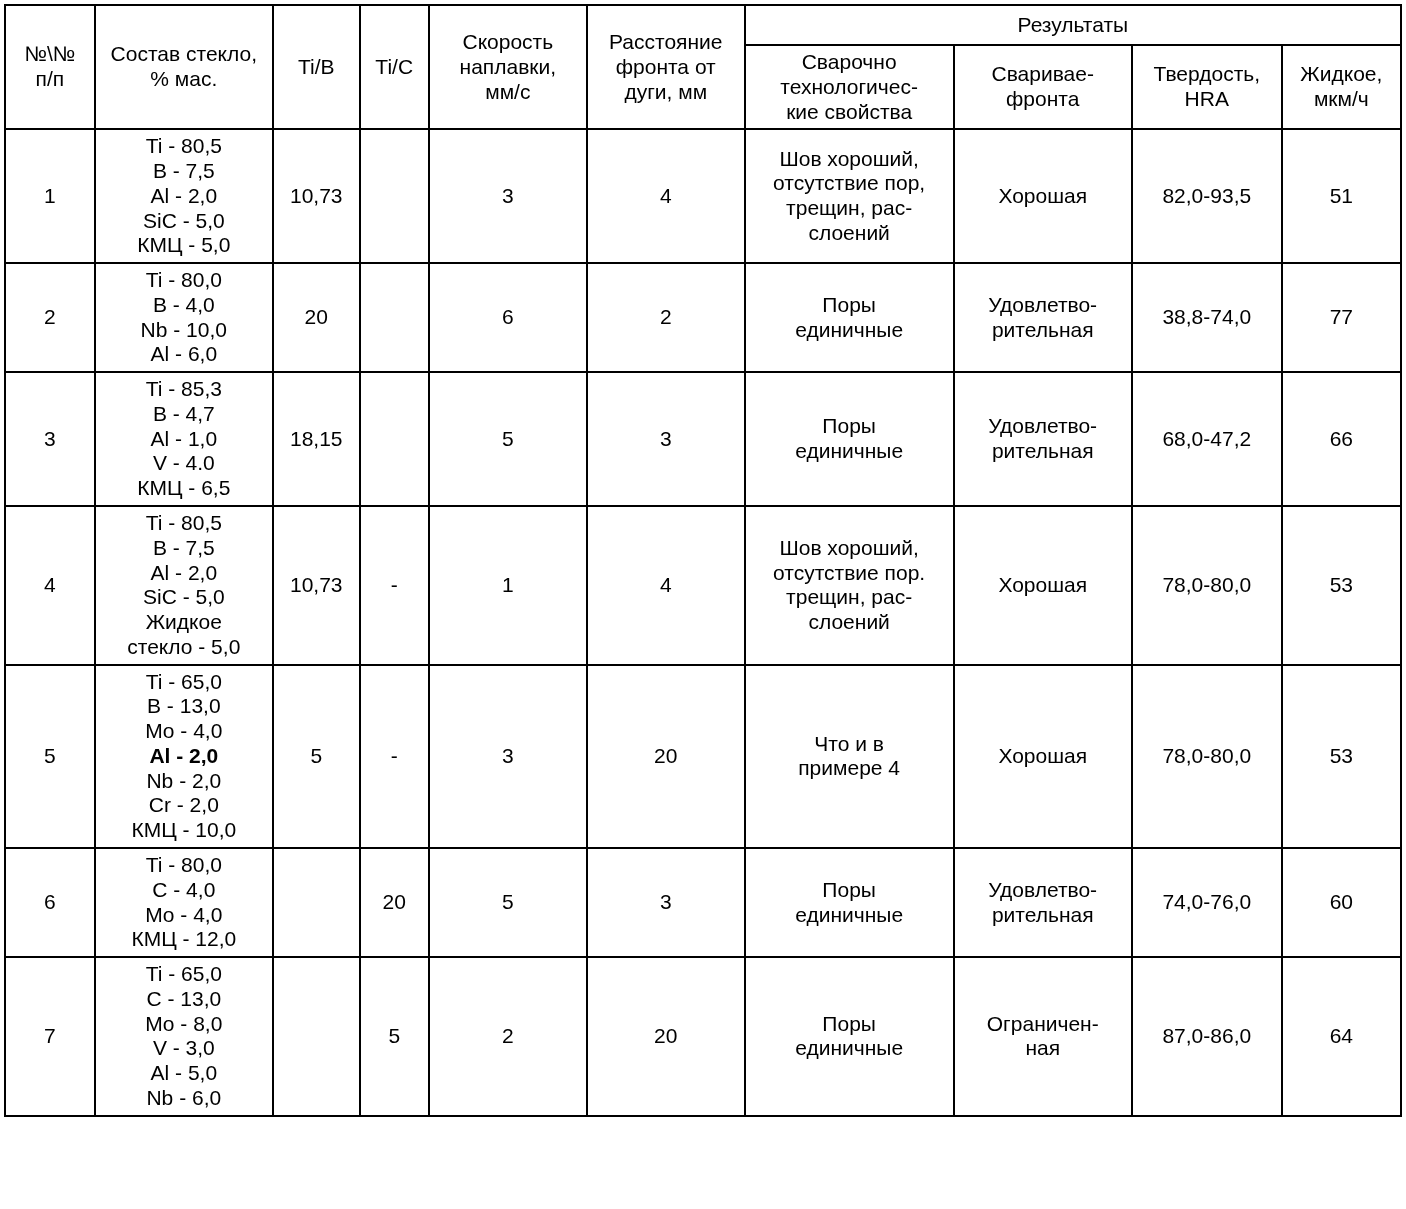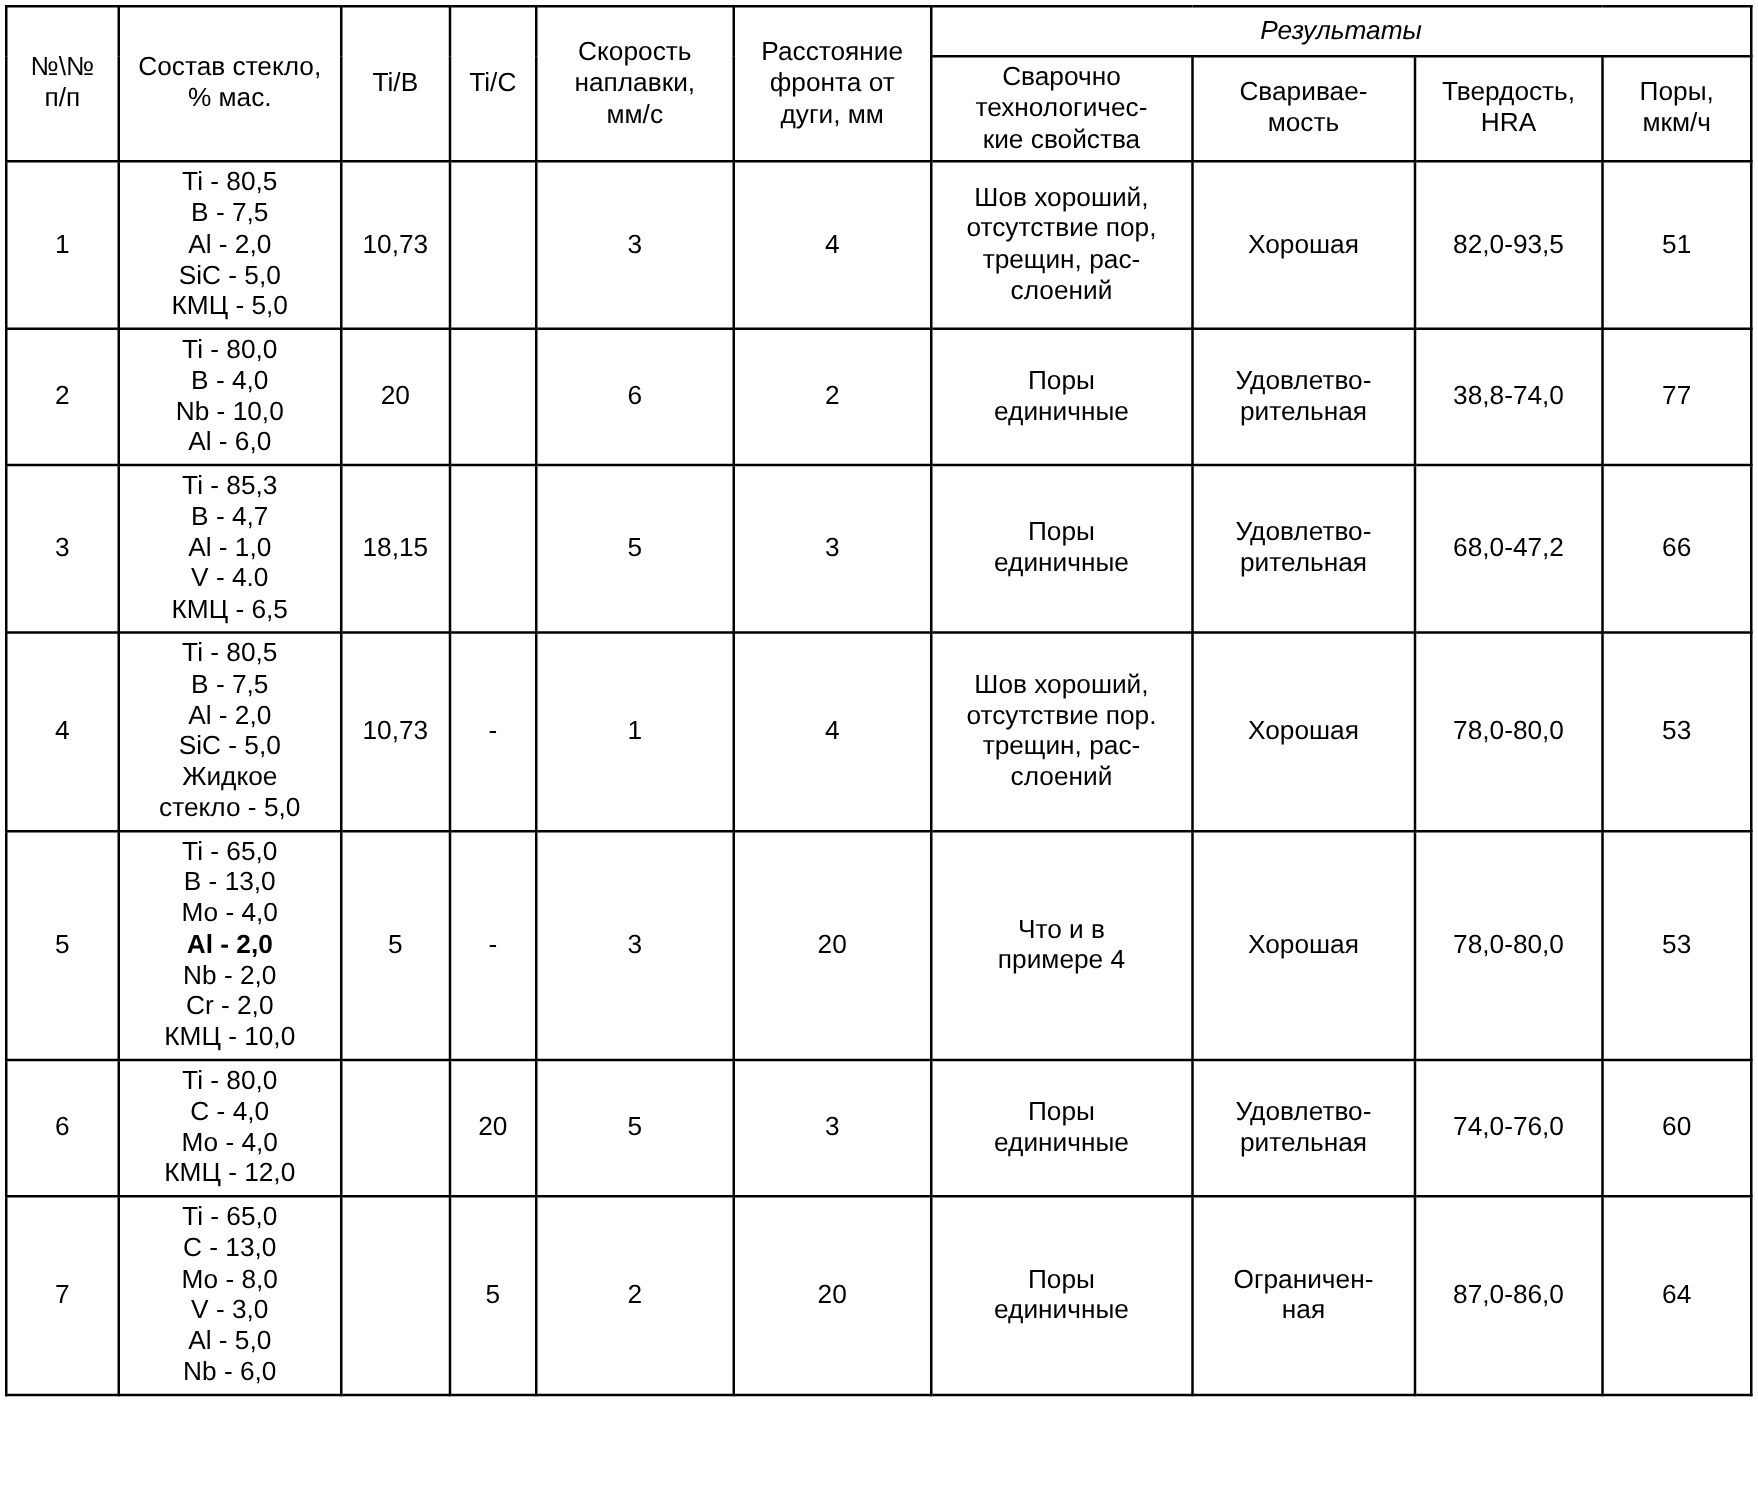--- a/index.html
+++ b/index.html
@@ -65,21 +65,20 @@
   }
   .multiline {
     white-space: pre-line;
     line-height: 1.3;
   }
   .bold-in {
     font-weight: bold;
   }
   .res-top {
     height: 30px;
-    font-style: italic;
   }
   tr.row-data td {
     height: 1px;
   }
 </style>
 </head>
 <body>
 
 <div id="sheet">
   <table class="tbl">
@@ -109,24 +108,24 @@
         <td class="hdr-cell multiline" rowspan="2">Расстояние
 фронта от
 дуги, мм</td>
         <td class="hdr-cell res-top" colspan="4">Результаты</td>
       </tr>
       <tr>
         <td class="hdr-cell multiline">Сварочно
 технологичес-
 кие свойства</td>
         <td class="hdr-cell multiline">Сваривае-
-мость</td>
+фронта</td>
         <td class="hdr-cell multiline">Твердость,
 HRA</td>
-        <td class="hdr-cell multiline">Поры,
+        <td class="hdr-cell multiline">Жидкое,
 мкм/ч</td>
       </tr>
     </thead>
     <tbody>
       <tr class="row-data">
         <td>1</td>
         <td class="composition">Ti - 80,5
 В - 7,5
 Al - 2,0
 SiC - 5,0

